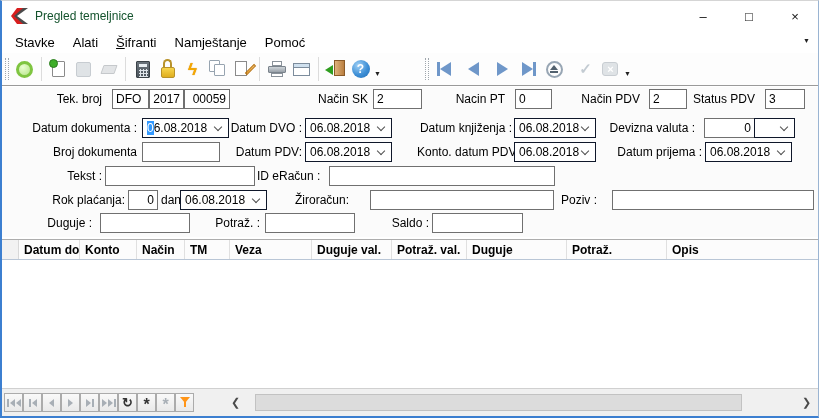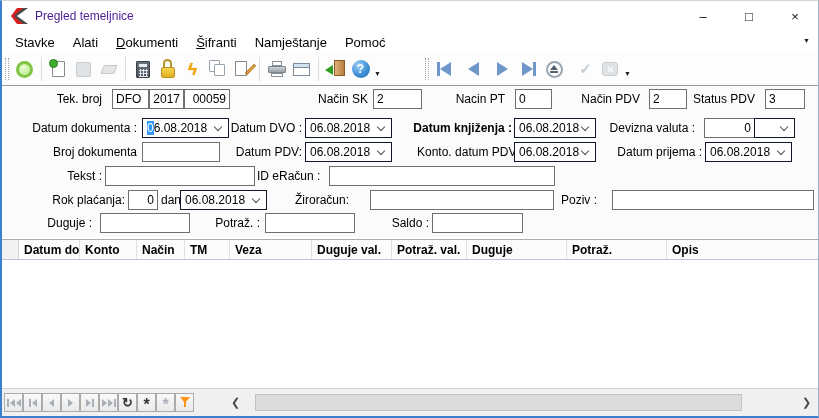--- a/index.html
+++ b/index.html
@@ -6,21 +6,21 @@
   *{box-sizing:border-box;font-family:"Liberation Sans",sans-serif;}
   #window{
     position:relative;width:819px;height:418px;background:#fff;
     border-left:2px solid #3c7fd0;border-right:1px solid #9ab4d2;
     border-bottom:2px solid #3c7fd0;border-top:1px solid #d5d5d5;
     overflow:hidden;
   }
   
   .titlebar{position:absolute;left:0;top:0;width:100%;height:30px;background:#fff;display:flex;align-items:center;}
   .app-icon{width:17px;height:16px;margin-left:9px;}
-  .title-text{font-size:12px;color:#4c1d95;margin-left:7px;}
+  .title-text{font-size:12px;color:#14532d;margin-left:7px;}
   .win-controls{position:absolute;right:0;top:0;height:30px;display:flex;}
   .win-btn{width:46px;height:30px;display:flex;align-items:center;justify-content:center;font-size:13px;color:#111;}
   
   .menubar{position:absolute;left:0;top:30px;width:100%;height:22px;background:#fff;display:flex;align-items:center;padding-left:4px;}
   .menu-item{font-size:13px;color:#000;padding:2px 9px;}
   .menu-item.u1::first-letter{text-decoration:underline;}
   .menu-overflow{position:absolute;right:8px;top:6px;font-size:7px;color:#222;}
   
   .toolbar{position:absolute;left:0;top:52px;width:100%;height:33px;background:#fdfdfd;border-bottom:1px solid #9a9a9a;display:flex;align-items:center;}
   .grip{width:4px;height:22px;border-left:1px dotted #9fa6ad;border-right:1px dotted #9fa6ad;margin:0 3px;}
@@ -114,21 +114,20 @@
     <div class="win-controls">
       <div class="win-btn">–</div>
       <div class="win-btn">□</div>
       <div class="win-btn">×</div>
     </div>
   </div>
 
   <div class="menubar">
     <span class="menu-item">Stavke</span>
     <span class="menu-item">Alati</span>
-    <span class="menu-item u1">Dokumenti</span>
     <span class="menu-item u1">Šifranti</span>
     <span class="menu-item">Namještanje</span>
     <span class="menu-item">Pomoć</span>
     <span class="menu-overflow">▼</span>
   </div>
 
   <div class="toolbar">
     <div class="grip"></div>
     <div class="tbtn">
         <div class="ic-refresh"></div>
@@ -242,21 +241,21 @@
     <div class="lbl" style="left:15px;top:34px;width:120px;">Datum dokumenta :</div>
     <div class="combo" style="left:140px;top:31px;width:87px;">
       <span class="val"><span class="selchar">0</span><span>6.08.2018</span></span>
       <span class="chev"></span>
     </div>
     <div class="lbl" style="left:225px;top:34px;width:75px;">Datum DVO :</div>
     <div class="combo" style="left:303px;top:31px;width:87px;">
         <span class="val">06.08.2018</span>
         <span class="chev"></span>
       </div>
-    <div class="lbl" style="left:405px;top:34px;width:105px;font-weight:bold;">Datum knjiženja :</div>
+    <div class="lbl" style="left:405px;top:34px;width:105px;">Datum knjiženja :</div>
     <div class="combo" style="left:512px;top:31px;width:82px;">
         <span class="val">06.08.2018</span>
         <span class="chev"></span>
       </div>
     <div class="lbl" style="left:598px;top:34px;width:95px;">Devizna valuta :</div>
     <input class="tb ra" style="left: 702px; top: 31px; width: 51px;" value="0">
     <div class="combo" style="left:752px;top:31px;width:41px;justify-content:flex-end;">
         <span class="chev"></span>
       </div>
 

